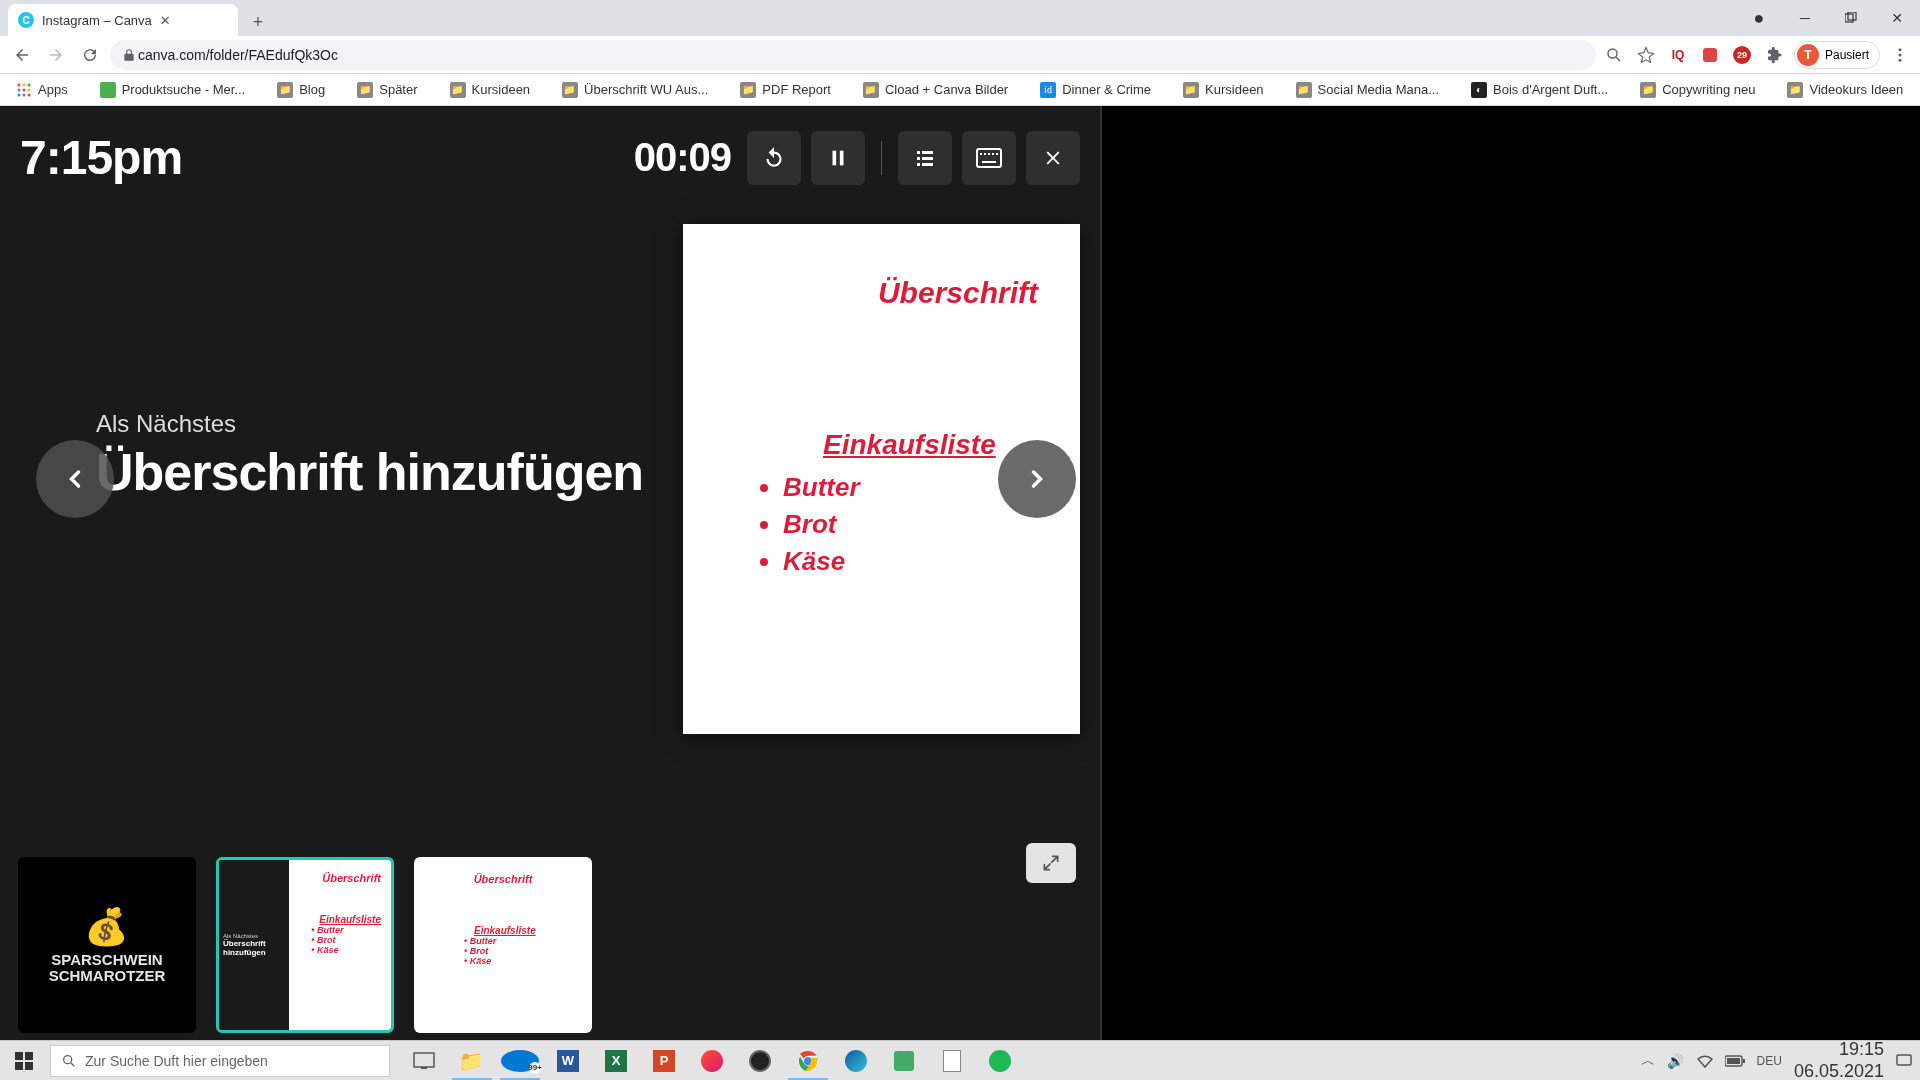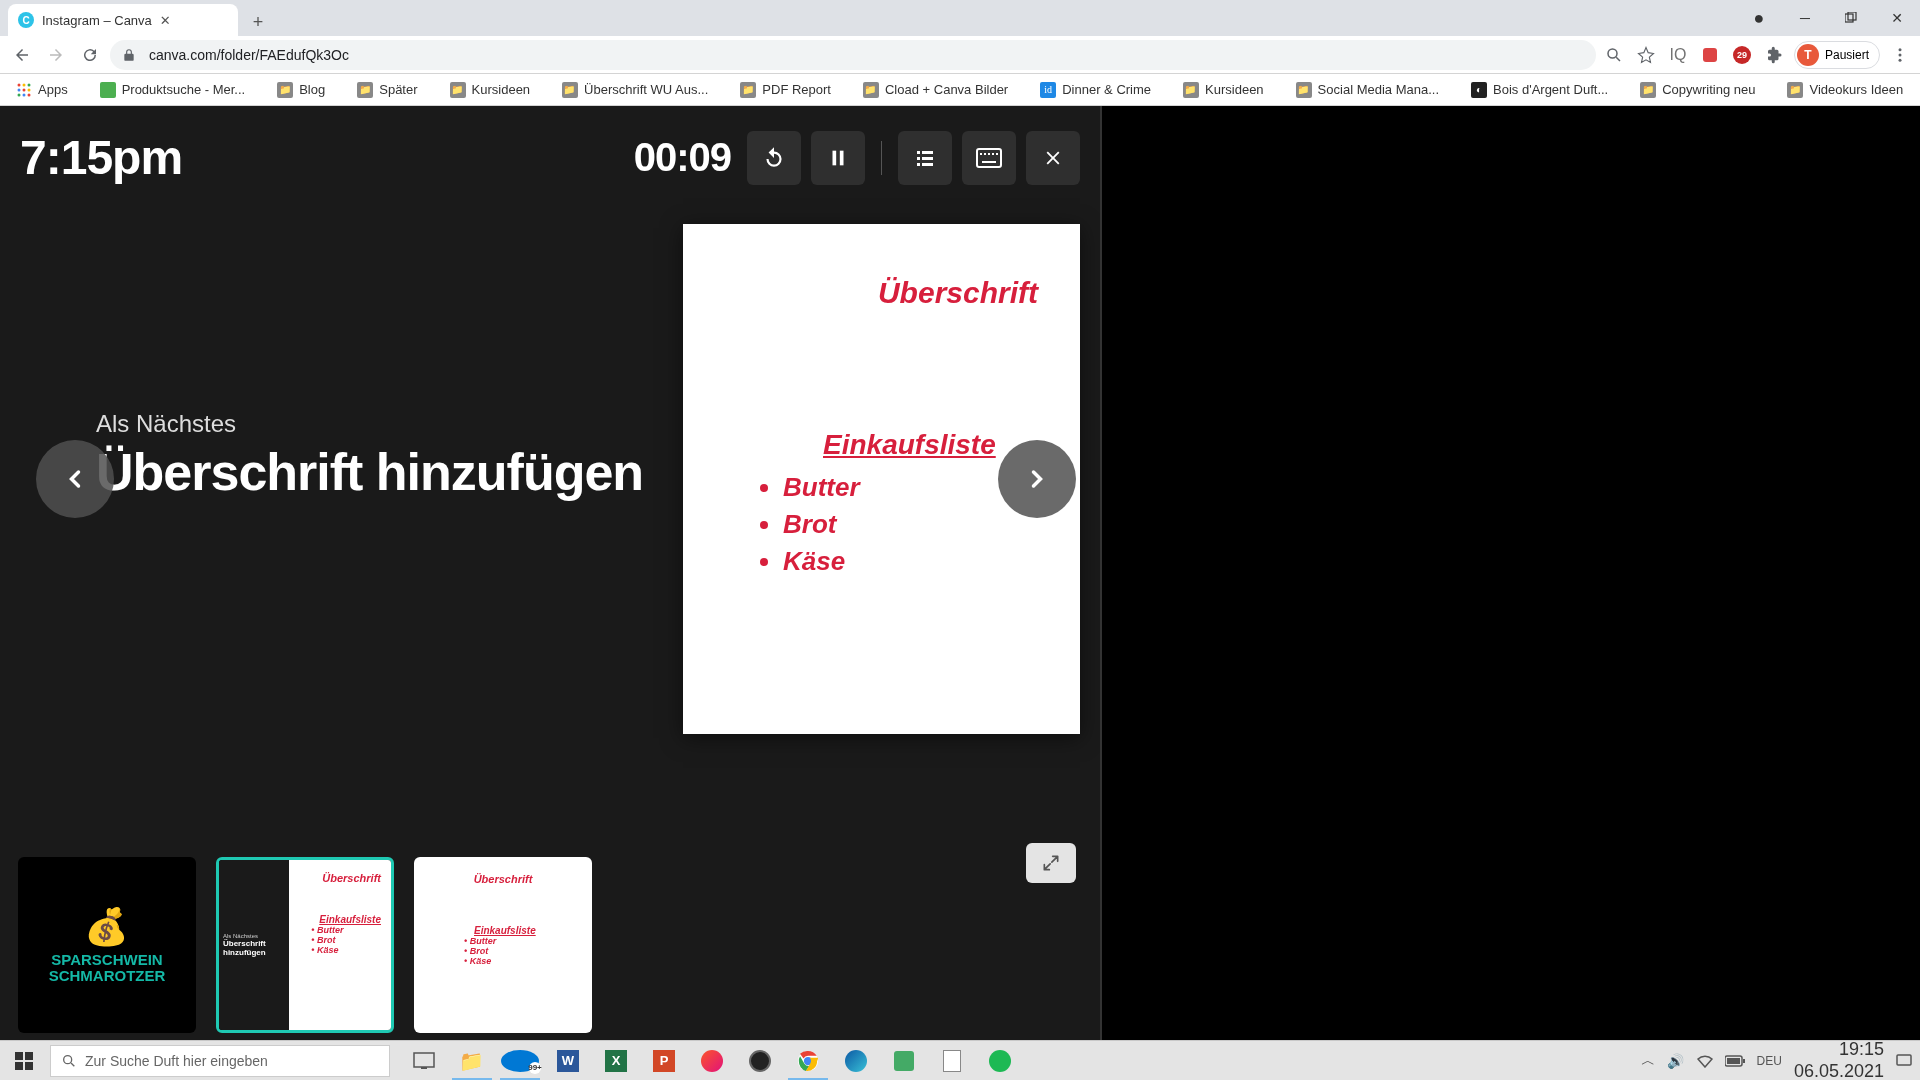--- a/index.html
+++ b/index.html
@@ -11,21 +11,21 @@
 .tab { display: flex; align-items: center; height: 32px; background: #fff; border-radius: 8px 8px 0 0; padding: 0 10px; gap: 8px; font-size: 13px; color: #333; min-width: 230px; }
 .tab .favicon { width: 16px; height: 16px; border-radius: 50%; background: #2dc3e8; display: flex; align-items: center; justify-content: center; color: #fff; font-size: 10px; font-weight: bold; }
 .tab .close { color: #555; cursor: pointer; }
 .new-tab { width: 28px; height: 28px; display: flex; align-items: center; justify-content: center; color: #555; cursor: pointer; font-size: 18px; margin-left: 6px; }
 .win-controls { display: flex; height: 100%; }
 .win-btn { width: 46px; height: 100%; display: flex; align-items: center; justify-content: center; color: #333; cursor: pointer; font-size: 14px; }
 
 .toolbar { height: 38px; background: #fff; border-bottom: 1px solid #d4d4d4; display: flex; align-items: center; padding: 0 8px; gap: 6px; }
 .nav-btn { width: 28px; height: 28px; display: flex; align-items: center; justify-content: center; color: #5f6368; cursor: pointer; border-radius: 50%; }
 .nav-btn.disabled { color: #bbb; }
-.addr { flex: 1; height: 30px; background: #f1f3f4; border-radius: 15px; display: flex; align-items: center; padding: 0 12px; gap: 13px; font-size: 14px; color: #5f6368; }
+.addr { flex: 1; height: 30px; background: #f1f3f4; border-radius: 15px; display: flex; align-items: center; padding: 0 12px; gap: 2px; font-size: 14px; color: #5f6368; }
 .addr .url { color: #202124; }
 .toolbar-right { display: flex; align-items: center; gap: 8px; }
 .tbr-icon { width: 24px; height: 24px; display: flex; align-items: center; justify-content: center; color: #5f6368; cursor: pointer; position: relative; }
 .profile-pill { display: flex; align-items: center; gap: 6px; height: 28px; border: 1px solid #dadce0; border-radius: 14px; padding: 0 10px 0 2px; font-size: 12px; cursor: pointer; }
 .profile-pill .av { width: 22px; height: 22px; border-radius: 50%; background: #e8593b; color: #fff; display: flex; align-items: center; justify-content: center; font-weight: bold; font-size: 12px; }
 
 .bookmarks { height: 32px; background: #fff; border-bottom: 1px solid #d4d4d4; display: flex; align-items: center; padding: 0 8px; gap: 16px; overflow: hidden; }
 .bm { display: flex; align-items: center; gap: 6px; padding: 4px 8px; font-size: 13px; color: #333; cursor: pointer; border-radius: 4px; white-space: nowrap; }
 .bm .ico { width: 16px; height: 16px; border-radius: 2px; display: flex; align-items: center; justify-content: center; color: #fff; font-size: 10px; }
 .bm .folder { background: #888; }
@@ -58,21 +58,21 @@
 .sp-list-title { position: absolute; top: 205px; left: 140px; font-size: 28px; font-weight: 700; font-style: italic; color: #d71f3c; text-decoration: underline; }
 .sp-list { position: absolute; top: 248px; left: 70px; }
 .sp-list li { font-size: 26px; font-weight: 700; font-style: italic; color: #d71f3c; margin-bottom: 6px; list-style: disc; margin-left: 30px; }
 .expand-btn { position: absolute; right: 24px; bottom: 168px; width: 50px; height: 40px; background: #e4e4e4; border-radius: 6px; display: flex; align-items: center; justify-content: center; cursor: pointer; z-index: 6; }
 
 .thumbs { position: absolute; bottom: 18px; left: 18px; display: flex; gap: 20px; }
 .thumb { width: 178px; height: 176px; background: #000; border-radius: 6px; overflow: hidden; cursor: pointer; border: 2px solid transparent; position: relative; }
 .thumb.active { border: 3px solid #1fc9b3; }
 .thumb-1-inner { width: 100%; height: 100%; display: flex; flex-direction: column; align-items: center; justify-content: center; background: #000; }
 .thumb-1-inner .bag { font-size: 36px; }
-.thumb-1-inner .txt { font-size: 15px; font-weight: 900; color: #14b8a6; text-align: center; line-height: 1.1; margin-top: 4px; }
+.thumb-1-inner .txt { font-size: 15px; font-weight: 900; color: #e5e5e5; text-align: center; line-height: 1.1; margin-top: 4px; }
 .thumb-2-inner { display: flex; width: 100%; height: 100%; }
 .thumb-2-left { width: 42%; background: #1a1a1a; color: #fff; font-size: 7px; display: flex; flex-direction: column; justify-content: center; padding: 4px; }
 .thumb-2-left .l1 { font-size: 6px; color: #ccc; }
 .thumb-2-left .l2 { font-size: 8px; font-weight: bold; }
 .thumb-2-right { flex: 1; background: #fff; padding: 12px 10px; display: flex; flex-direction: column; }
 .thumb .mini-h { font-size: 11px; font-style: italic; font-weight: bold; color: #d71f3c; text-align: right; }
 .thumb .mini-t { font-size: 10px; font-style: italic; font-weight: bold; color: #d71f3c; text-decoration: underline; margin-top: 30px; margin-left: 20px; }
 .thumb .mini-li { font-size: 9px; font-style: italic; font-weight: bold; color: #d71f3c; margin-left: 12px; }
 .thumb-3-inner { width: 100%; height: 100%; background: #fff; padding: 14px 18px; }
 
@@ -140,21 +140,21 @@
         <svg width="18" height="18" viewBox="0 0 24 24">
           <circle cx="10" cy="10" r="6" fill="none" stroke="#5f6368" stroke-width="2"></circle>
           <line x1="15" y1="15" x2="20" y2="20" stroke="#5f6368" stroke-width="2"></line>
         </svg>
       </div>
     <div class="tbr-icon">
         <svg width="18" height="18" viewBox="0 0 24 24">
           <path d="M12 2l2.9 6.9L22 10l-5.5 4.8L18 22l-6-3.5L6 22l1.5-7.2L2 10l7.1-1.1z" fill="none" stroke="#5f6368" stroke-width="1.5"></path>
         </svg>
       </div>
-    <div class="tbr-icon" style="font-size:16px; font-weight:normal; color:#737373;">IQ</div>
+    <div class="tbr-icon" style="font-size:12px; font-weight:bold; color:#b91c1c;">IQ</div>
     <div class="tbr-icon">
         <svg width="18" height="18">
           <rect x="2" y="2" width="14" height="14" rx="3" fill="#d44"></rect>
         </svg>
       </div>
     <div class="tbr-icon">
         <div style="width:18px;height:18px;border-radius:50%;background:#c62828;color:#fff;font-size:9px;display:flex;align-items:center;justify-content:center;font-weight:bold;">29</div>
       </div>
     <div class="tbr-icon">
         <svg width="18" height="18" viewBox="0 0 24 24">

